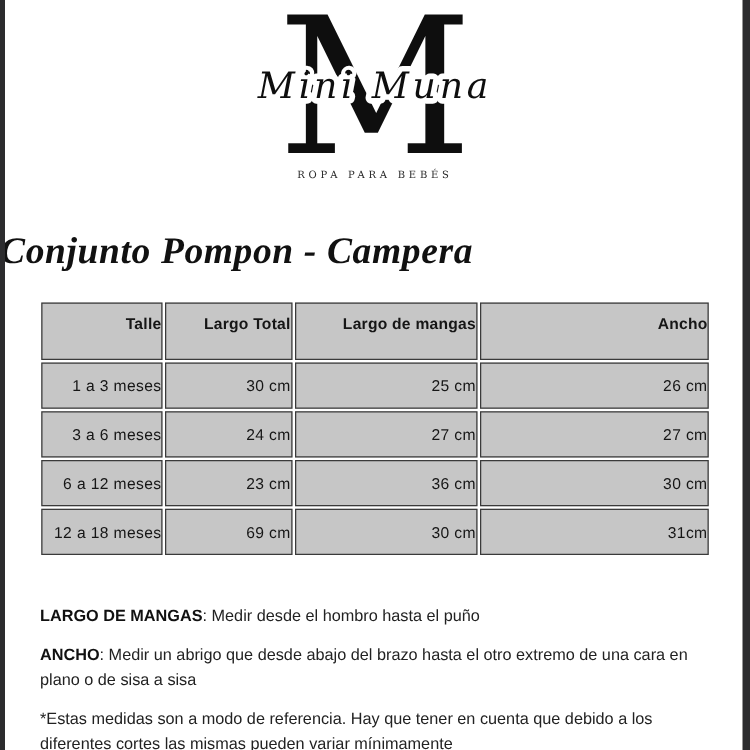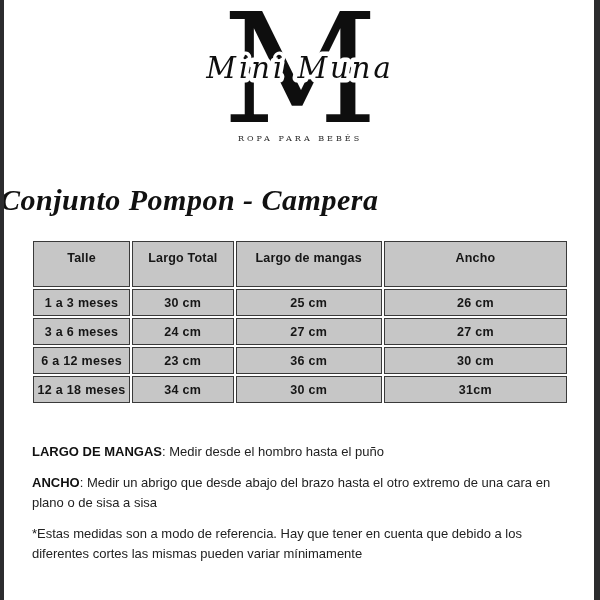--- a/index.html
+++ b/index.html
@@ -47,35 +47,35 @@
   table.size-table {
     margin: 22px auto 0 auto;
     width: 538px;
     border-collapse: separate;
     border-spacing: 2px;
     table-layout: fixed;
   }
   table.size-table th, table.size-table td {
     background: var(--table-cell-bg);
     border: 1.5px solid var(--table-border);
-    text-align: center;
+    text-align: right;
     font-size: 12.5px;
     color: #161616;
   }
   table.size-table th {
     height: 46px;
     vertical-align: top;
     padding-top: 9px;
     font-weight: bold;
     letter-spacing: 0.2px;
   }
   table.size-table td {
-    height: 27px;
+    height: 37px;
     vertical-align: middle;
-    font-weight: bold;
+    font-weight: normal;
     letter-spacing: 0.3px;
   }
   col.c1 { width: 18.4%; } col.c2 { width: 19.2%; }
   col.c3 { width: 27.7%; } col.c4 { width: 34.7%; }
 
   .notes {
     margin: 37px 30px 0 32px;
     font-size: 13px;
     line-height: 20px;
     color: #222;
@@ -130,21 +130,21 @@
           <td>27 cm</td>
         </tr>
         <tr>
           <td>6 a 12 meses</td>
           <td>23 cm</td>
           <td>36 cm</td>
           <td>30 cm</td>
         </tr>
         <tr>
           <td>12 a 18 meses</td>
-          <td>34 cm</td>
+          <td>69 cm</td>
           <td>30 cm</td>
           <td>31cm</td>
         </tr>
       </tbody>
   </table>
 
   <div class="notes">
     <p class="note"><span class="note-label">LARGO DE MANGAS</span><span>: Medir desde el hombro hasta el puño</span></p>
     <p class="note"><span class="note-label">ANCHO</span><span>: Medir un abrigo que desde abajo del brazo hasta el otro extremo de una cara en plano o de sisa a sisa</span></p>
     <p class="note"><span class="note-label"></span><span>*Estas medidas son a modo de referencia. Hay que tener en cuenta que debido a los diferentes cortes las mismas pueden variar mínimamente</span></p>

